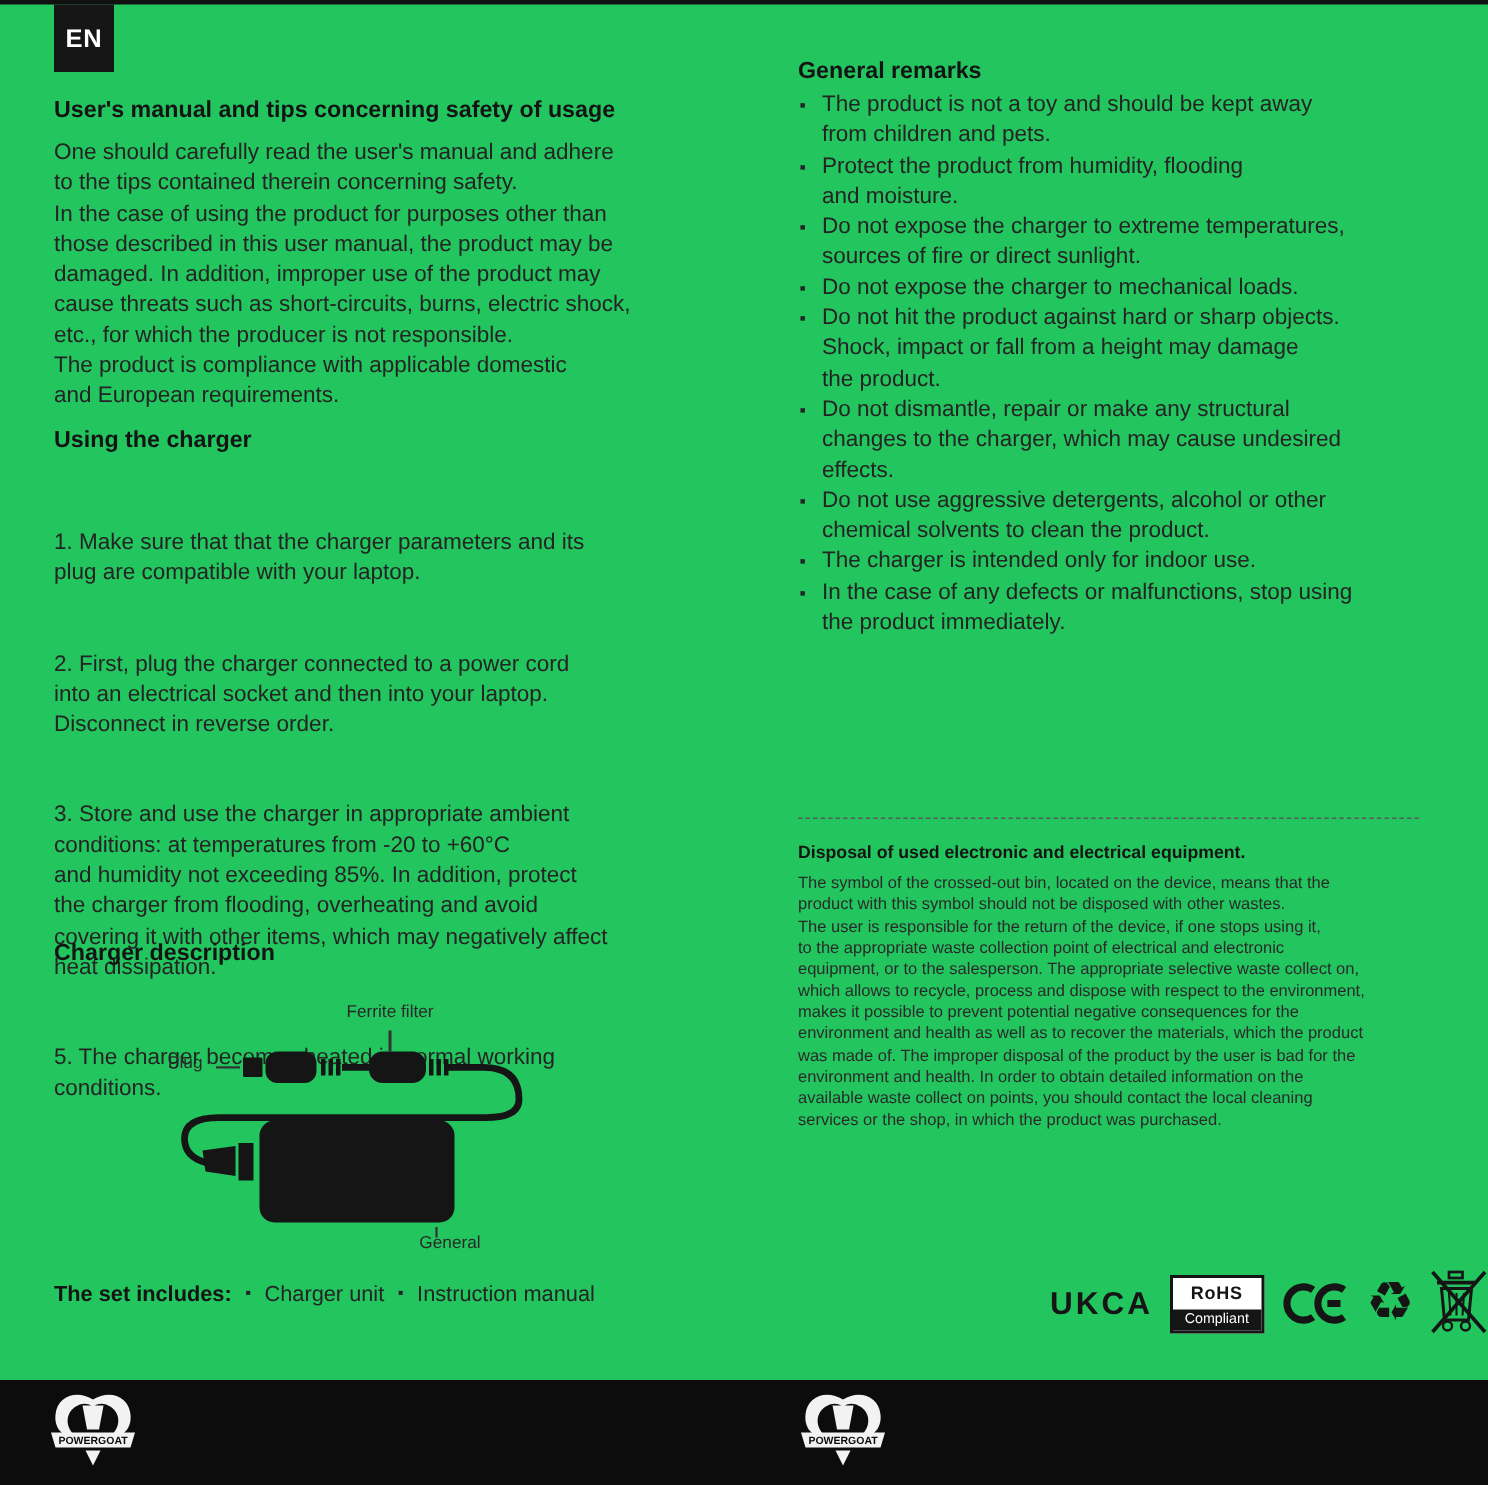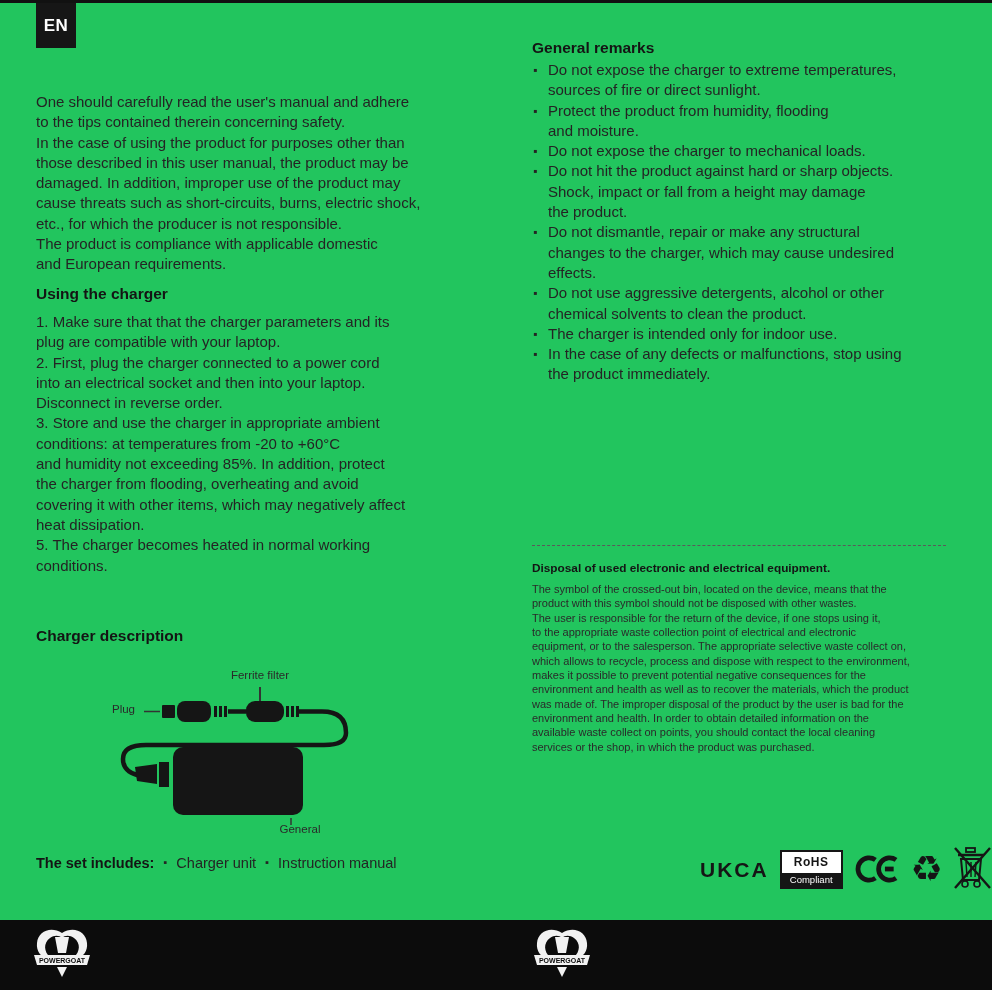--- a/index.html
+++ b/index.html
@@ -11,21 +11,21 @@
     color:#222;
   }
   .top-edge { position:absolute; left:0; top:0; width:100%; height:3px; background:#111; }
   .en-badge {
     position:absolute; left:36px; top:3px; width:40px; height:45px;
     background:#161616; color:#fff; display:flex; align-items:center; justify-content:center;
     font-size:17px; font-weight:bold; letter-spacing:.5px;
   }
   .h-main { position:absolute; font-size:15.5px; font-weight:bold; color:#141414; }
   .body-text { position:absolute; font-size:15px; line-height:20.3px; white-space:pre-line; color:#242424; }
-  .steps p { font-size:15px; line-height:20.3px; white-space:pre-line; color:#242424; }
+  .steps p { font-size:15px; line-height:20.3px; white-space:pre-line; color:#242424;margin-top:40px; }
 
   
   .h-safety { left:36px; top:65px; }
   .p-safety { left:36px; top:92px; width:466px; }
   .h-using  { left:36px; top:285px; }
   .steps    { position:absolute; left:36px; top:312px; width:466px; }
   .h-desc   { left:36px; top:627px; }
 
   
   .diagram { position:absolute; left:80px; top:663px; width:340px; height:180px; }
@@ -71,20 +71,21 @@
 </head>
 <body>
 
 <div class="page">
   <div class="top-edge"></div>
 
   <div class="en-badge">
     <span>EN</span>
   </div>
 
+  <div class="h-main h-safety">User's manual and tips concerning safety of usage</div>
   <div class="body-text p-safety">One should carefully read the user's manual and adhere
 to the tips contained therein concerning safety.
 In the case of using the product for purposes other than
 those described in this user manual, the product may be
 damaged. In addition, improper use of the product may
 cause threats such as short-circuits, burns, electric shock,
 etc., for which the producer is not responsible.
 The product is compliance with applicable domestic
 and European requirements.</div>
 
@@ -146,24 +147,26 @@
   <div class="set-includes">
     <span class="lbl">The set includes:</span>
     <span class="sq">▪</span>
     <span>Charger unit</span>
     <span class="sq">▪</span>
     <span>Instruction manual</span>
   </div>
 
   <div class="h-main h-remarks">General remarks</div>
   <ul class="bullets">
+    <li>The product is not a toy and should be kept away
+from children and pets.</li>
+    <li>Protect the product from humidity, flooding
+and moisture.</li>
     <li>Do not expose the charger to extreme temperatures,
 sources of fire or direct sunlight.</li>
-    <li>Protect the product from humidity, flooding
-and moisture.</li>
     <li>Do not expose the charger to mechanical loads.</li>
     <li>Do not hit the product against hard or sharp objects.
 Shock, impact or fall from a height may damage
 the product.</li>
     <li>Do not dismantle, repair or make any structural
 changes to the charger, which may cause undesired
 effects.</li>
     <li>Do not use aggressive detergents, alcohol or other
 chemical solvents to clean the product.</li>
     <li>The charger is intended only for indoor use.</li>

